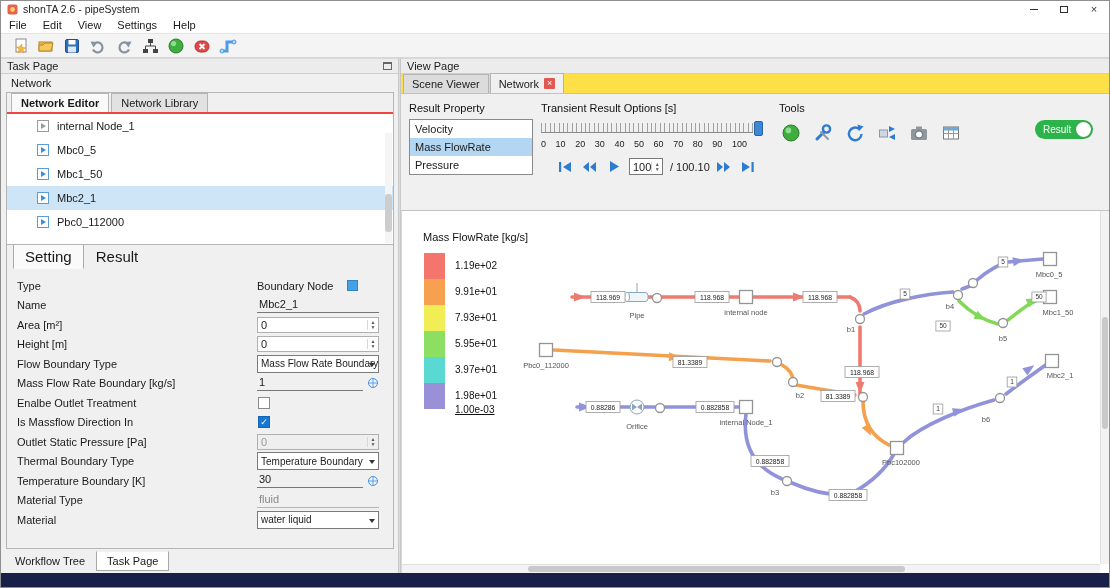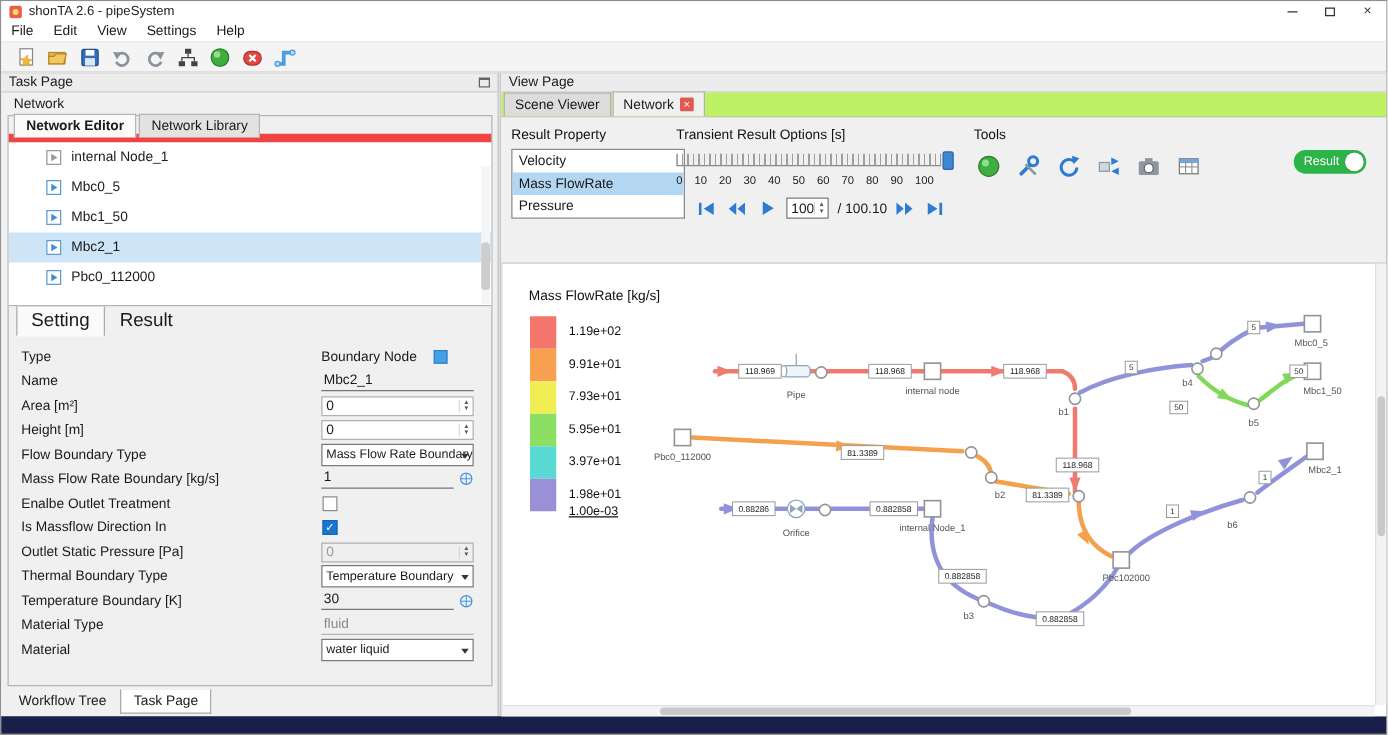--- a/index.html
+++ b/index.html
@@ -22,21 +22,21 @@
   .tb-icon{width:21px;height:20px;display:flex;align-items:center;justify-content:center}
   
   .main{flex:1;display:flex;min-height:0}
   .left-panel{width:397px;flex:none;display:flex;flex-direction:column;background:#f0f0f0}
   .splitter{width:3px;background:#dcdcdc;border-left:1px solid #c8c8c8;border-right:1px solid #c8c8c8;flex:none}
   .right-panel{flex:1;display:flex;flex-direction:column;min-width:0;background:#f0f0f0}
   .dock-header{height:16px;background:#ececec;border-top:1px solid #d9d9d9;border-bottom:1px solid #cfcfcf;display:flex;align-items:center;padding:0 6px;flex:none}
   .float-icon{margin-left:auto;width:9px;height:8px;border:1px solid #666;border-top-width:2px}
   .net-label{height:18px;padding:3px 0 0 10px;flex:none}
   .group-frame{flex:1;margin:0 4px 2px 5px;border:1px solid #b5b5b5;display:flex;flex-direction:column;min-height:0}
-  .tabbar{height:21px;border-bottom:7px solid #ef4444;display:flex;align-items:center;padding-left:4px;flex:none}
+  .tabbar{height:21px;border-bottom:2px solid #ef4444;display:flex;align-items:center;padding-left:4px;flex:none}
   .tab{padding:3px 9px;font-size:11px;background:#e2e2e2;border:1px solid #b5b5b5;border-bottom:none;margin-right:2px}
   .tab.active{background:#fafafa;font-weight:bold}
   
   .elements-box{height:131px;background:#fff;border-bottom:1px solid #b5b5b5;position:relative;overflow:hidden;flex:none}
   .elements-header{height:18px;line-height:18px;padding-left:12px;color:#222}
   .el-row{display:flex;align-items:center;height:24px;padding-left:30px}
   .el-row.selected{background:#cde5f7}
   .el-icon{width:12px;height:12px;border:1px solid #5d9bd3;background:#fff;display:inline-block;margin-right:8px;position:relative;flex:none}
   .el-icon:after{content:'';position:absolute;left:3px;top:2px;border-left:5px solid #3f8fd4;border-top:3.5px solid transparent;border-bottom:3.5px solid transparent}
   .el-icon.internal-node{border-color:#9a9a9a}
@@ -63,28 +63,28 @@
   .spin-btns{width:11px;display:flex;flex-direction:column;align-items:center;border-left:1px solid #d8d8d8}
   .spin-btns i{font-style:normal;font-size:5px;line-height:5px;color:#555}
   .combo{flex:1;height:18px;border:1px solid #7a7a7a;background:#fff;position:relative;display:flex;align-items:center;font-size:10px;padding:0 13px 0 3px;white-space:nowrap;overflow:hidden}
   .combo-arrow{position:absolute;right:3px;top:7px;width:0;height:0;border-left:3.5px solid transparent;border-right:3.5px solid transparent;border-top:4px solid #333}
   .checkbox{width:12px;height:12px;border:1px solid #8a8a8a;background:#fff;margin-left:1px;font-size:9px;line-height:11px;text-align:center;color:#fff}
   .checkbox.checked{background:#1977d2;border-color:#1566b8}
   .bottom-tabs{height:22px;display:flex;align-items:flex-start;padding-left:3px;background:#f0f0f0;flex:none}
   .btab{padding:3px 10px;border:1px solid transparent}
   .btab.active{background:#fff;border-color:#a8a8a8;border-top-color:#f0f0f0}
   
-  .view-tabbar{height:20px;background:#bef264;border-bottom:1px solid #c0c0c0;display:flex;align-items:flex-end;padding-left:2px;flex:none}
+  .view-tabbar{height:20px;background:#fde047;border-bottom:1px solid #c0c0c0;display:flex;align-items:flex-end;padding-left:2px;flex:none}
   .vtab{height:19px;padding:3px 8px;background:#dcdcdc;border:1px solid #b4b4b4;border-bottom:none;margin-right:1px;display:flex;gap:5px;align-items:center}
   .vtab.active{background:#f0f0f0;height:20px}
   .tab-close{width:11px;height:11px;background:#e05a52;color:#fff;font-size:9px;line-height:11px;text-align:center;border-radius:1px}
   .controls{position:relative;height:117px;background:#f0f0f0;border-bottom:1px solid #c3c3c3;flex:none}
   .grp-label{font-size:11px;color:#111}
   .rp-group{position:absolute;left:8px;top:8px}
-  .listbox{margin-top:5px;width:139px;height:56px;background:#fff;border:1px solid #8a8a8a;overflow:hidden}
+  .listbox{margin-top:5px;width:124px;height:56px;background:#fff;border:1px solid #8a8a8a;overflow:hidden}
   .lb-item{height:18px;line-height:18px;padding-left:5px}
   .lb-item.selected{background:#b3d7f3}
   .tr-group{position:absolute;left:140px;top:8px;width:240px}
   .slider{position:relative;margin-top:7px;width:222px;height:15px}
   .ruler{position:absolute;left:0;right:10px;top:2px;height:10px;border-bottom:1px solid #8a8a8a;background:repeating-linear-gradient(90deg,#a0a0a0 0 1px,transparent 1px 4.4px)}
   .handle{position:absolute;right:0;top:0;width:9px;height:15px;background:#3f87d3;border:1px solid #2a62a8;border-radius:2px}
   .ticks{width:206px;display:flex;justify-content:space-between;font-size:9px;color:#222;margin-top:3px}
   .playback{display:flex;align-items:center;gap:3px;margin-top:9px;margin-left:13px}
   .pb-btn{width:22px;height:17px;display:flex;align-items:center;justify-content:center}
   .spinbox-sm{width:34px;height:17px;border:1px solid #7a7a7a;background:#fff;display:flex;align-items:center}

